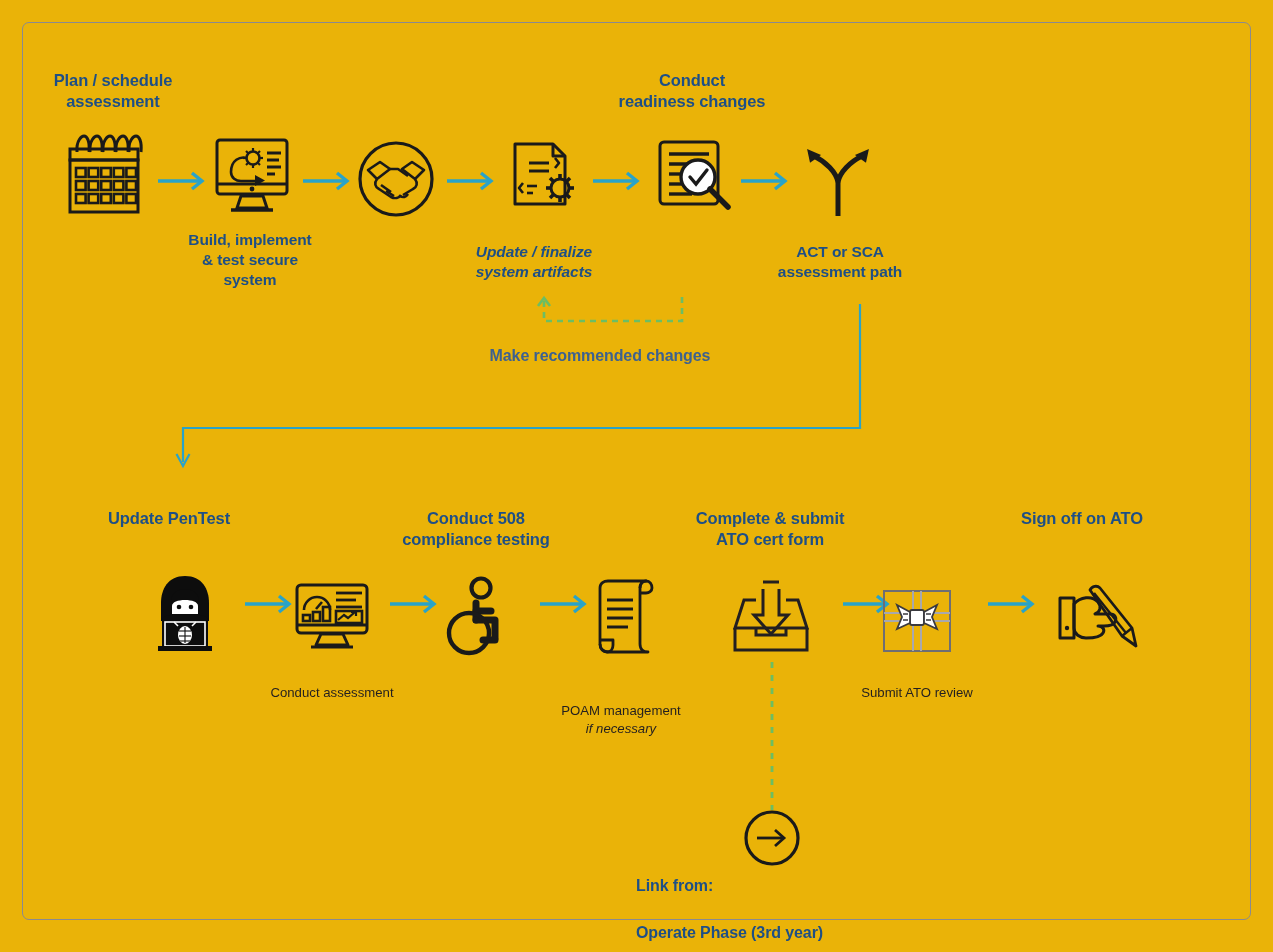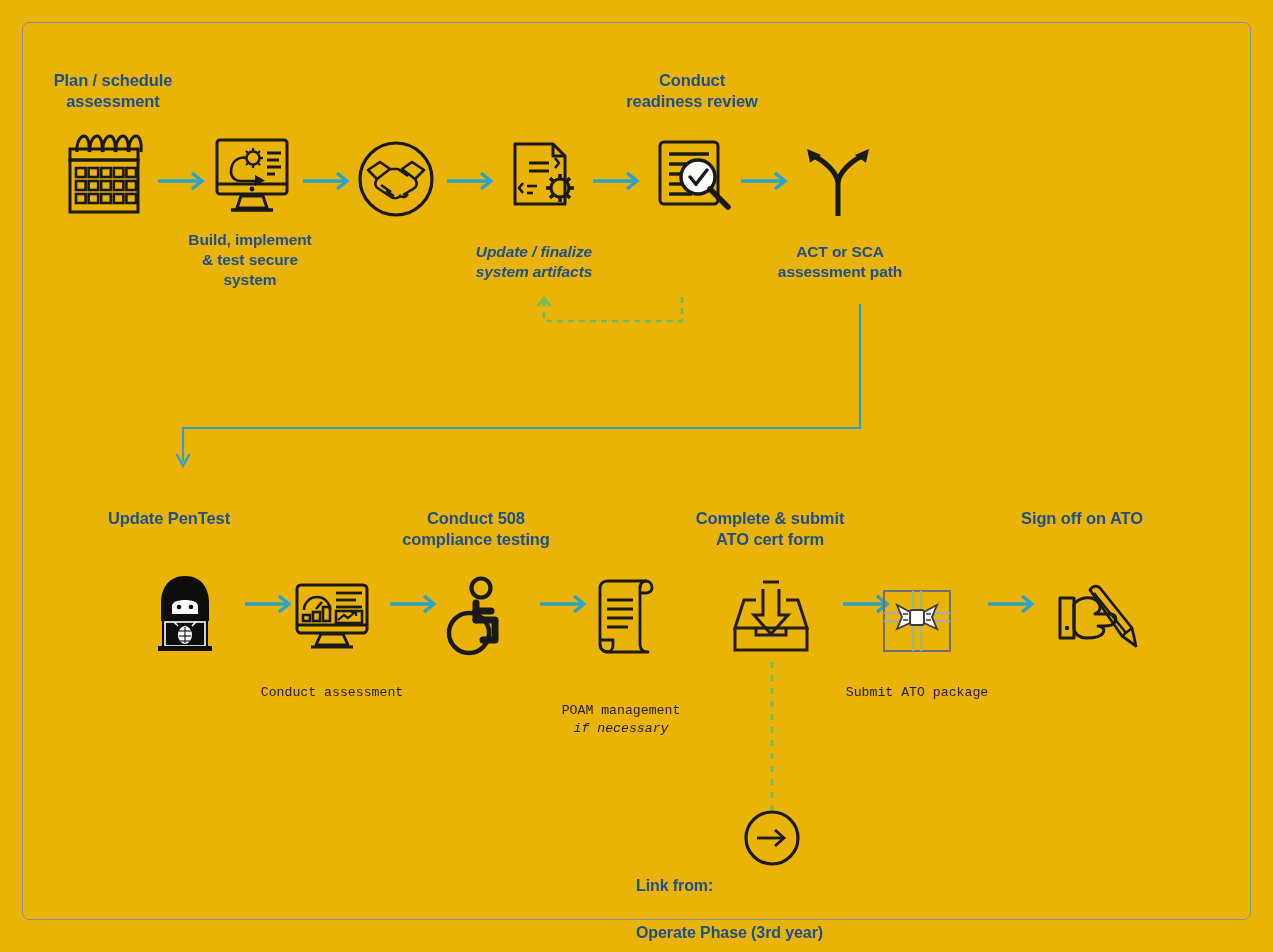--- a/index.html
+++ b/index.html
@@ -40,21 +40,20 @@
   .lbl.sub  { font-size: 15.5px; }
   .lbl.loop { font-size: 16px; color: #3d618f; }
   .lbl.link { font-size: 16px; color: #1e4f86; line-height: 1.45; }
   .cap {
     position: absolute;
     font-size: 13.2px;
     color: #231f20;
     line-height: 1.35;
     white-space: pre-line;
     font-weight: normal;
-    font-family: Liberation Mono, monospace;
   }
   .cap .it { font-style: italic; display: block; }
   .ctr { text-align: center; transform: translateX(-50%); }
   .lft { text-align: left; }
   svg.ico, svg.conn {
     position: absolute;
     overflow: visible;
   }
   .arw {
     position: absolute;
@@ -64,21 +63,21 @@
 <body>
 
 <div id="canvas">
   <div id="frame"></div>
 
   <div class="lbl main ctr" style="left:113px; top:70px; width:230px;">Plan / schedule
 assessment</div>
 
 
   <div class="lbl main ctr" style="left:692px; top:70px; width:260px;">Conduct
-readiness review</div>
+readiness changes</div>
 
   <div class="lbl sub ctr" style="left:250px; top:230px; width:240px;">Build, implement
 &amp; test secure
 system</div>
 
   <div class="lbl sub ctr" style="left:534px; top:242px; width:240px;font-style:italic;">Update / finalize
 system artifacts</div>
 
   <div class="lbl sub ctr" style="left:840px; top:242px; width:240px;">ACT or SCA
 assessment path</div>
@@ -247,20 +246,21 @@
     <polygon points="70,12 57,20 69,26" fill="#1a1a1a" transform="rotate(8 64 19)"></polygon>
   </svg>
 
   <svg class="conn" style="left:530px; top:292px;" width="170" height="40" viewBox="0 0 170 40">
     <g fill="none" stroke="#6cbe63" stroke-width="2.6" stroke-dasharray="6 5">
       <polyline points="14,9 14,29 152,29 152,4"></polyline>
     </g>
     <polyline points="8,14 14,6 20,14" fill="none" stroke="#6cbe63" stroke-width="2.6"></polyline>
   </svg>
 
+  <div class="lbl loop ctr" style="left:600px; top:346px; width:320px;">Make recommended changes</div>
 
   <svg class="conn" style="left:175px; top:304px;" width="700" height="175" viewBox="0 0 700 175">
     <g fill="none" stroke="#29a3c9" stroke-width="2.2">
       <polyline points="685,0 685,124 8,124 8,158"></polyline>
       <polyline points="1.5,150 8,162 14.5,150" stroke-width="2.2"></polyline>
     </g>
   </svg>
 
   <div class="lbl main lft" style="left:108px; top:508px; width:260px;">Update PenTest</div>
 
@@ -424,21 +424,21 @@
     </g>
   </svg>
 
   <div class="cap ctr" style="left:332px; top:684px; width:240px;">Conduct assessment</div>
 
   <div class="cap ctr" style="left:621px; top:684px; width:240px;">
     <span>POAM management</span>
     <span class="it">if necessary</span>
   </div>
 
-  <div class="cap ctr" style="left:917px; top:684px; width:240px;">Submit ATO package</div>
+  <div class="cap ctr" style="left:917px; top:684px; width:240px;">Submit ATO review</div>
 
   <svg class="ico" style="left:743px; top:809px;" width="58" height="58" viewBox="0 0 58 58">
     <circle cx="29" cy="29" r="26" fill="none" stroke="#1a1a1a" stroke-width="3.2"></circle>
     <g fill="none" stroke="#1a1a1a" stroke-width="2.8">
       <line x1="14" y1="29" x2="40" y2="29"></line>
       <polyline points="32,21 41,29 32,37"></polyline>
     </g>
   </svg>
 
   <div class="lbl link lft" style="left:636px; top:851px; width:300px;">

